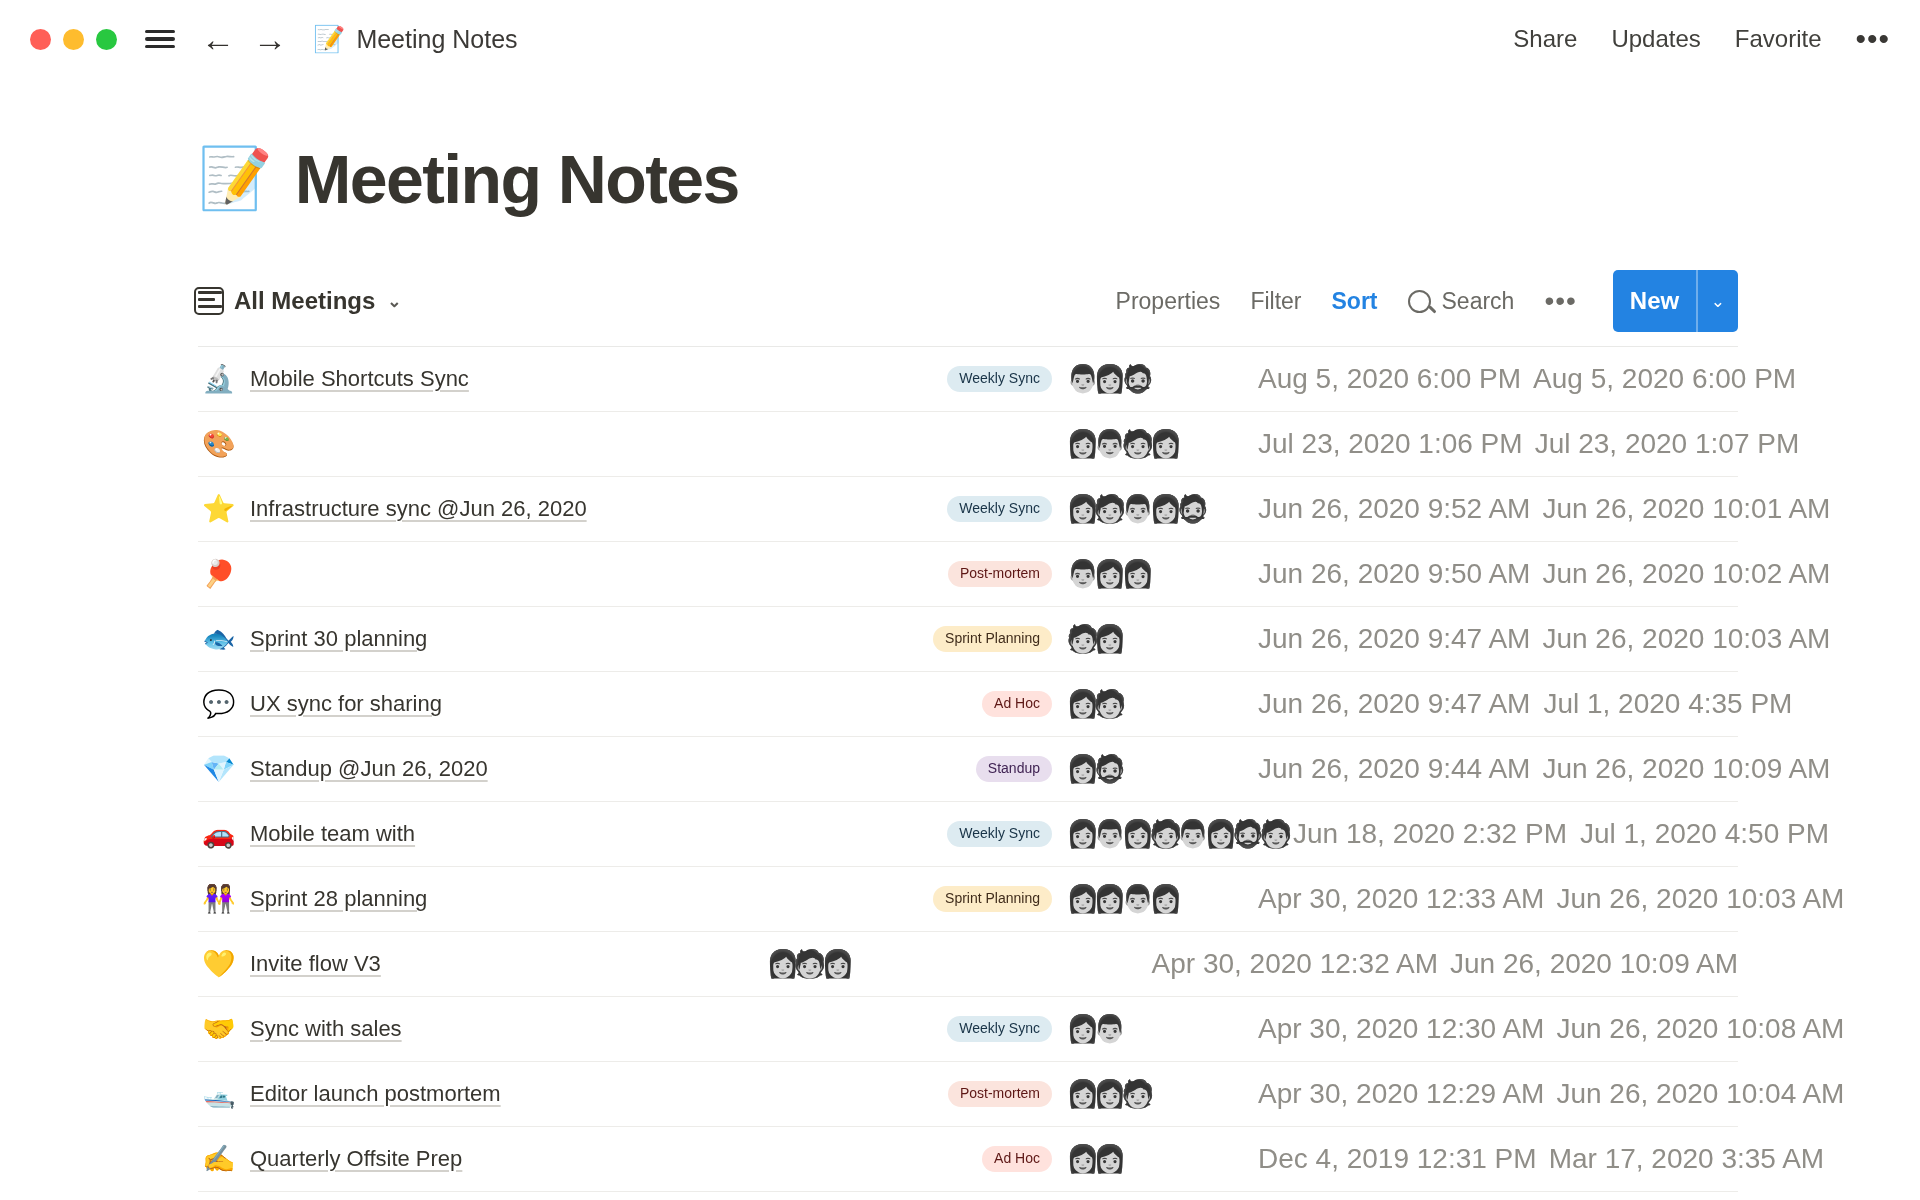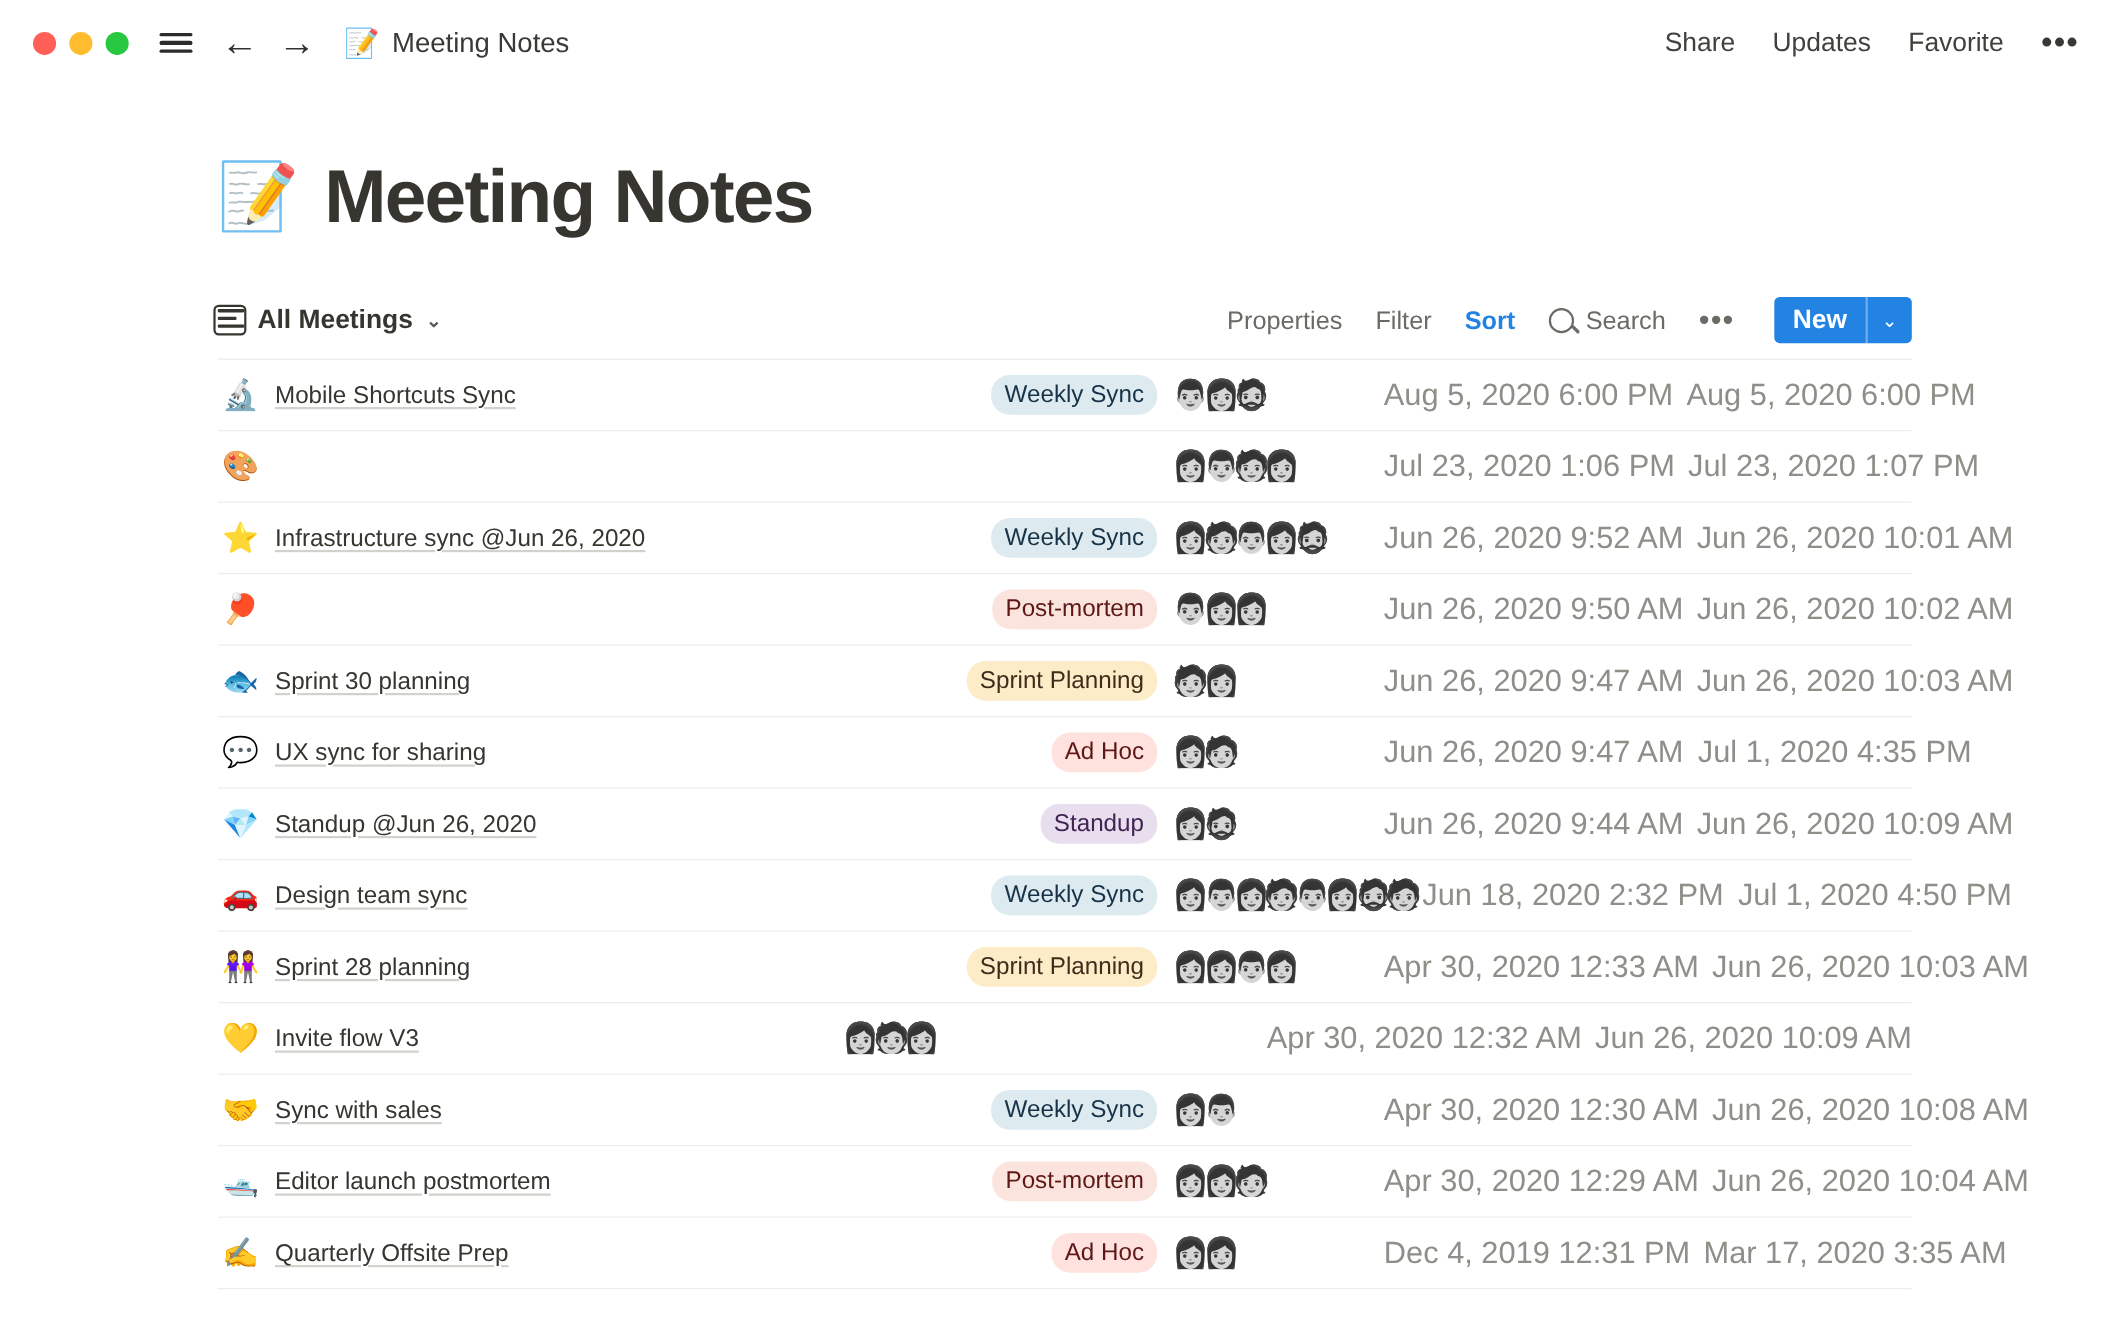--- a/index.html
+++ b/index.html
@@ -208,21 +208,21 @@
     cursor: pointer;
     letter-spacing: 1px;
   }
   .new-btn {
     display: flex;
     align-items: stretch;
     background: #2383e2;
     color: #fff;
     border-radius: 5px;
     overflow: hidden;
-    height: 42px;
+    height: 62px;
     font-size: 24px;
     font-weight: bold;
     cursor: pointer;
     margin-left: 6px;
   }
   .new-btn .label {
     display: flex;
     align-items: center;
     padding: 0 17px;
   }
@@ -267,21 +267,21 @@
     white-space: nowrap;
   }
   .cell-tag {
     flex: 0 0 300px;
     display: flex;
     justify-content: flex-end;
     padding-right: 6px;
     box-sizing: border-box;
   }
   .tag {
-    font-size: 22px;
+    font-size: 14px;
     padding: 4px 12px 6px;
     border-radius: 17px;
     white-space: nowrap;
     line-height: 1.2;
   }
   .cell-people {
     flex: 0 0 200px;
     display: flex;
     align-items: center;
     justify-content: flex-start;
@@ -494,21 +494,21 @@
             <span class="avatar">👩</span>
             <span class="avatar">🧔</span>
           </div>
         </div>
         <div class="cell-date">Jun 26, 2020 9:44 AM</div>
         <div class="cell-date last">Jun 26, 2020 10:09 AM</div>
       </div>
       <div class="row">
         <div class="cell-title">
           <span class="row-emoji">🚗</span>
-          <span class="row-name">Design team sync</span>
+          <span class="row-name">Mobile team with</span>
         </div>
         <div class="cell-tag">
           <span class="tag" style="background: rgb(221, 235, 241); color: rgb(24, 51, 71);">Weekly Sync</span>
         </div>
         <div class="cell-people">
           <div class="avatars">
             <span class="avatar">👩</span>
             <span class="avatar">👨</span>
             <span class="avatar">👩</span>
             <span class="avatar">🧑</span>

